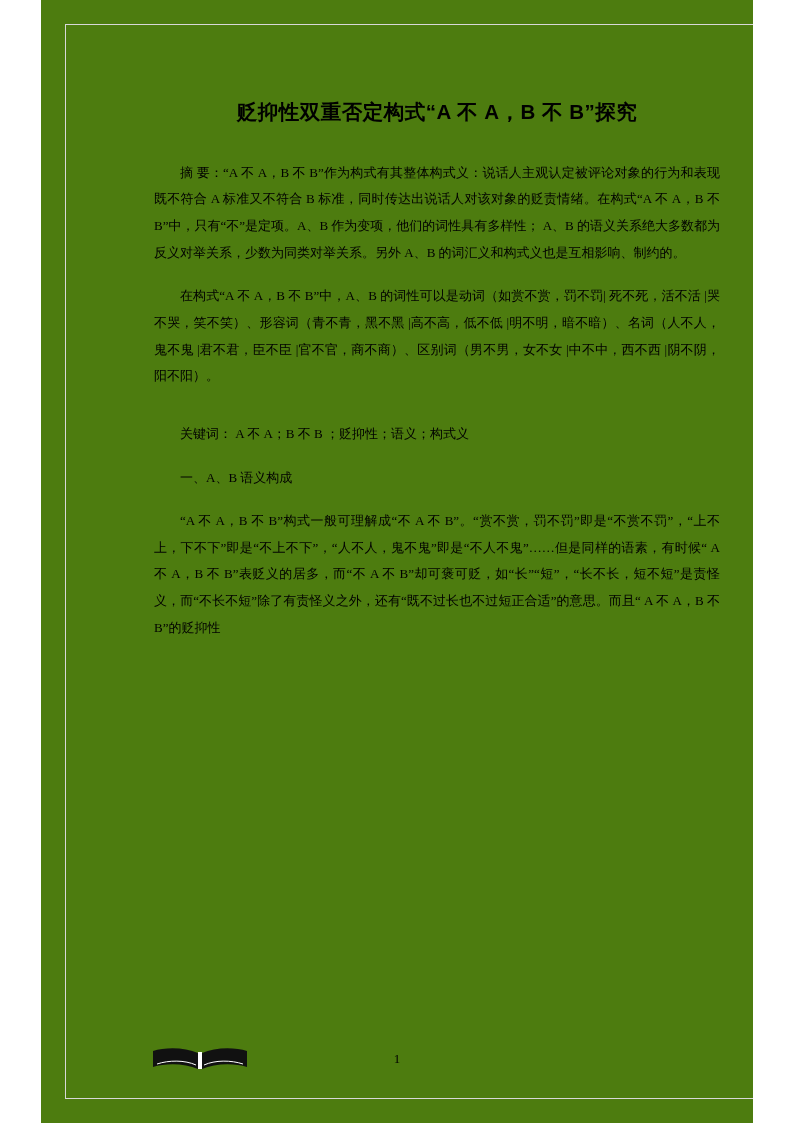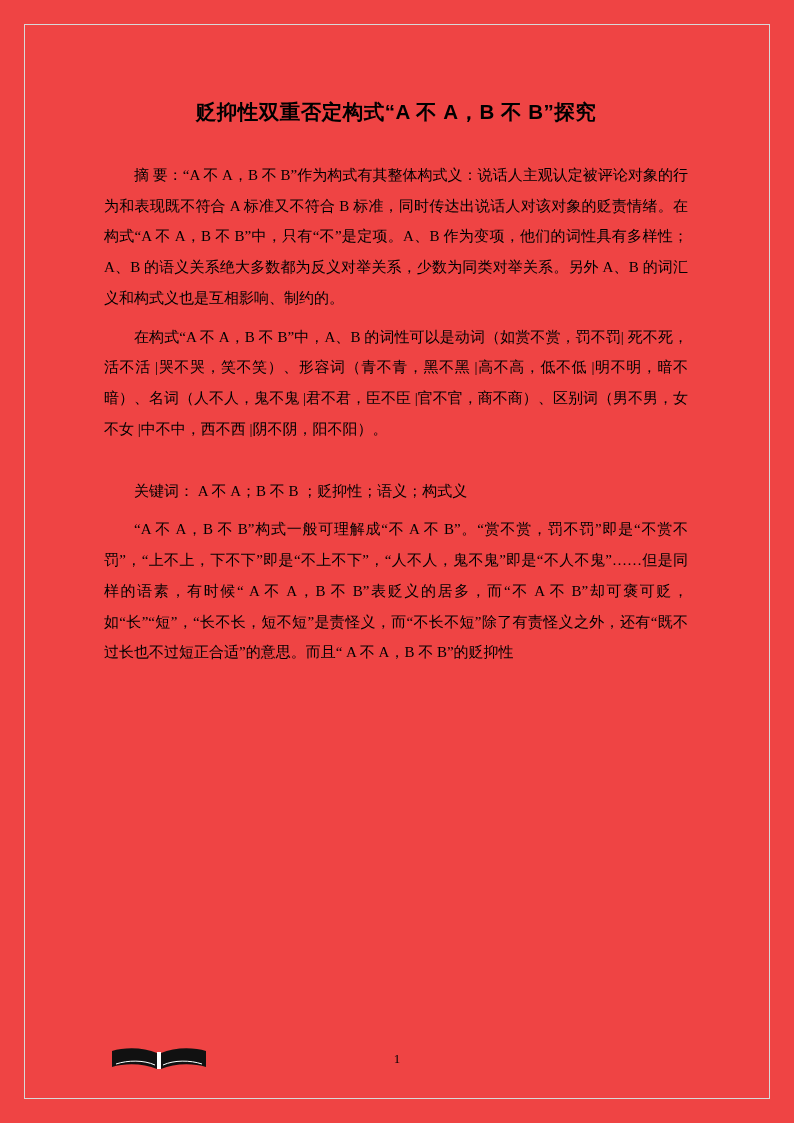--- a/index.html
+++ b/index.html
@@ -6,24 +6,24 @@
     margin: 0;
     padding: 0;
     background: #ffffff;
   }
   body {
     font-family: "Liberation Serif", "DejaVu Serif", serif;
     color: #000000;
   }
   .page {
     position: relative;
-    width: 794px;
+    width: 712px;
     height: 1123px;
     margin: 0 auto;
-    background: #ef4444;
+    background: #4d7c0f;
     overflow: hidden;
     box-sizing: border-box;
   }
   .page-border {
     position: absolute;
     left: 24px;
     top: 24px;
     width: 746px;
     height: 1075px;
     border: 1px solid #d8d8d8;
@@ -39,25 +39,25 @@
   .doc-title {
     font-family: "Liberation Sans", "DejaVu Sans", sans-serif;
     font-weight: bold;
     font-size: 20.5px;
     text-align: center;
     letter-spacing: 0.5px;
     margin: 26px 0 0 0;
     line-height: 1.6;
   }
   .para {
-    font-size: 15px;
+    font-size: 13px;
     line-height: 2.05;
     text-align: justify;
     text-justify: inter-ideograph;
-    margin: 8px;
+    margin: 17px;
   }
   .indent {
     text-indent: 2em;
   }
   .gap-large { margin-top: 31px; }
   .gap-small { margin-top: 2px; }
 
   .footer {
     position: absolute;
     left: 0;
@@ -93,20 +93,21 @@
   <div class="content">
 
     <h1 class="doc-title">贬抑性双重否定构式“A 不 A，B 不 B”探究</h1>
 
     <p class="para indent gap-large">摘 要：“A 不 A，B 不 B”作为构式有其整体构式义：说话人主观认定被评论对象的行为和表现既不符合 A 标准又不符合 B 标准，同时传达出说话人对该对象的贬责情绪。在构式“A 不 A，B 不 B”中，只有“不”是定项。A、B 作为变项，他们的词性具有多样性； A、B 的语义关系绝大多数都为反义对举关系，少数为同类对举关系。另外 A、B 的词汇义和构式义也是互相影响、制约的。</p>
 
     <p class="para indent gap-small">在构式“A 不 A，B 不 B”中，A、B 的词性可以是动词（如赏不赏，罚不罚| 死不死，活不活 |哭不哭，笑不笑）、形容词（青不青，黑不黑 |高不高，低不低 |明不明，暗不暗）、名词（人不人，鬼不鬼 |君不君，臣不臣 |官不官，商不商）、区别词（男不男，女不女 |中不中，西不西 |阴不阴，阳不阳）。</p>
 
     <p class="para indent gap-large">关键词： A 不 A；B 不 B ；贬抑性；语义；构式义</p>
 
+    <p class="para indent gap-small">一、A、B 语义构成</p>
 
     <p class="para indent gap-small">“A 不 A，B 不 B”构式一般可理解成“不 A 不 B”。“赏不赏，罚不罚”即是“不赏不罚”，“上不上，下不下”即是“不上不下”，“人不人，鬼不鬼”即是“不人不鬼”……但是同样的语素，有时候“ A 不 A，B 不 B”表贬义的居多，而“不 A 不 B”却可褒可贬，如“长”“短”，“长不长，短不短”是责怪义，而“不长不短”除了有责怪义之外，还有“既不过长也不过短正合适”的意思。而且“ A 不 A，B 不 B”的贬抑性</p>
 
   </div>
 
   <div class="footer">
     <div class="book-icon">
       <svg width="98" height="26" viewBox="0 0 98 26" xmlns="http://www.w3.org/2000/svg">
         <path d="M2 22 L2 6 C14 2 34 2 47 8 L47 24 C34 18 14 18 2 22 Z" fill="#111111"></path>
         <path d="M96 22 L96 6 C84 2 64 2 51 8 L51 24 C64 18 84 18 96 22 Z" fill="#111111"></path>

